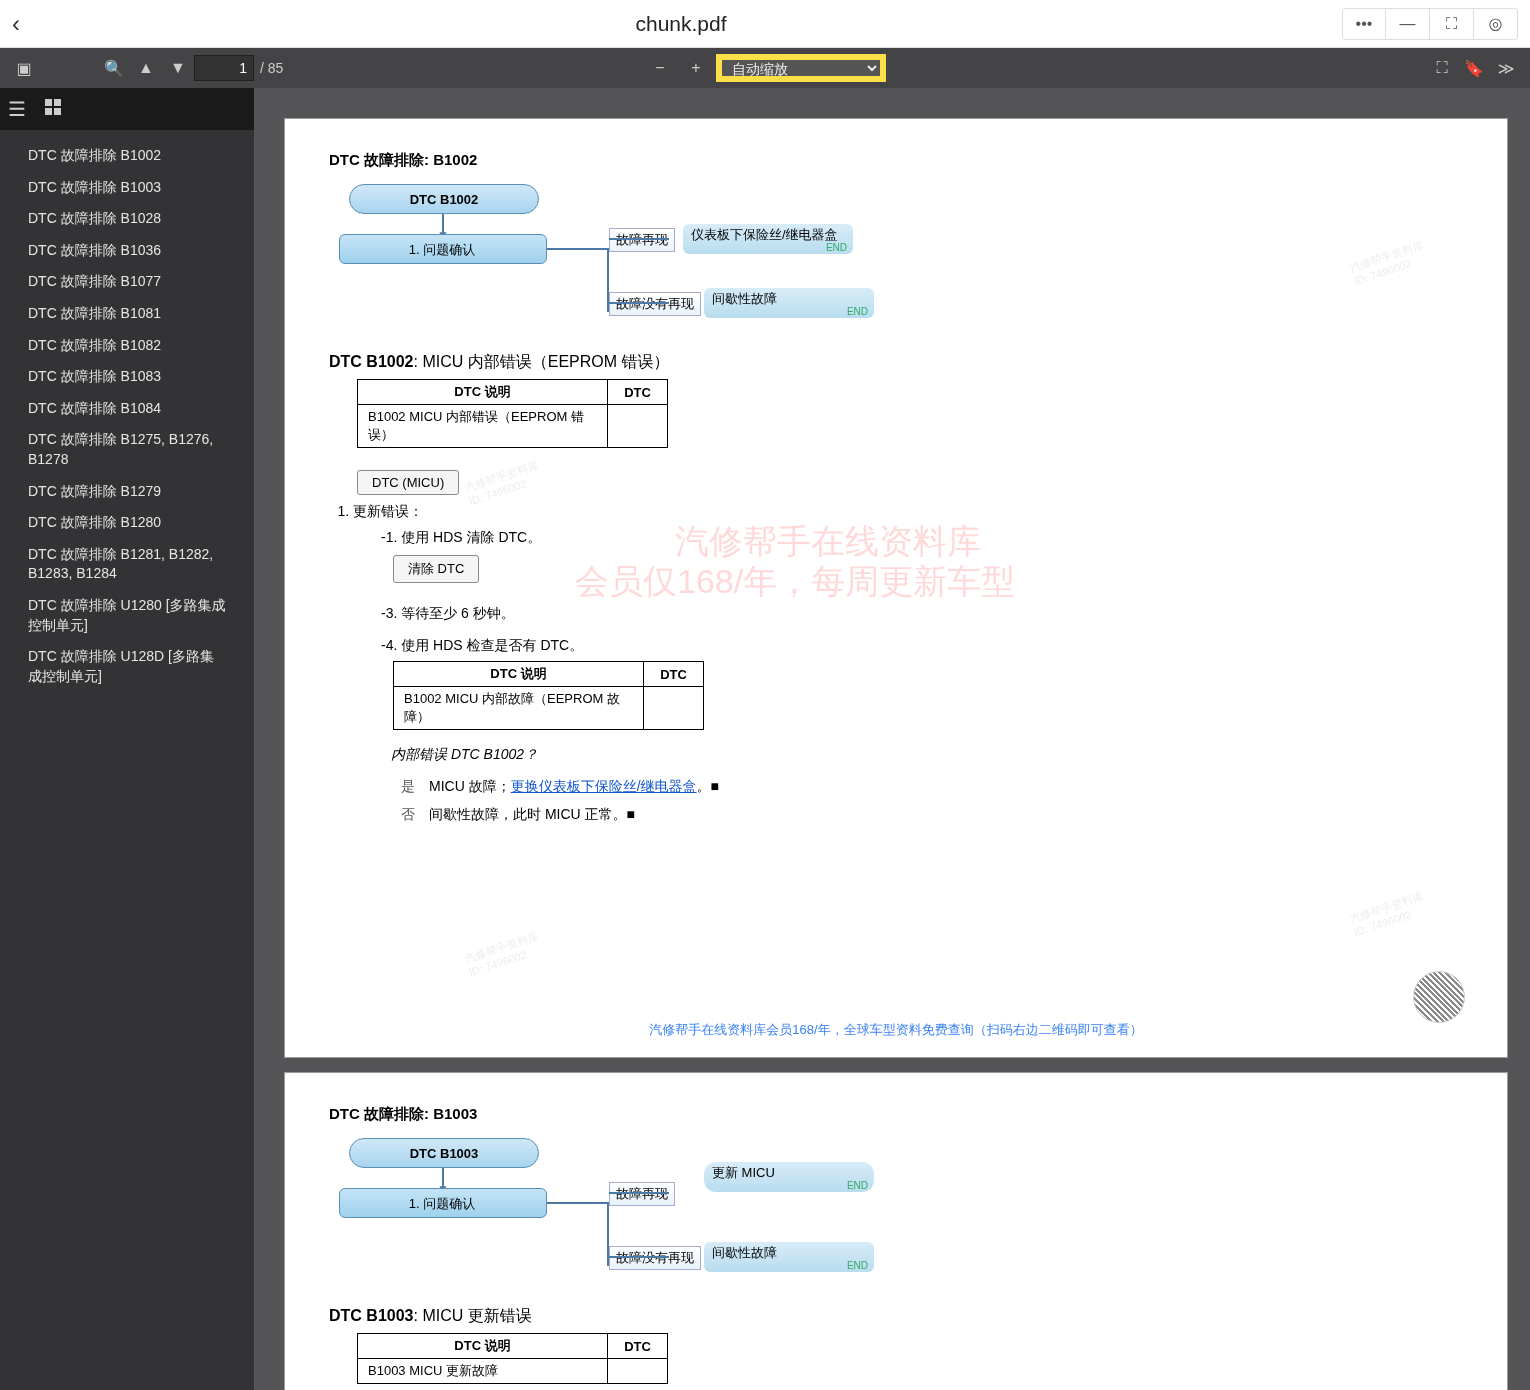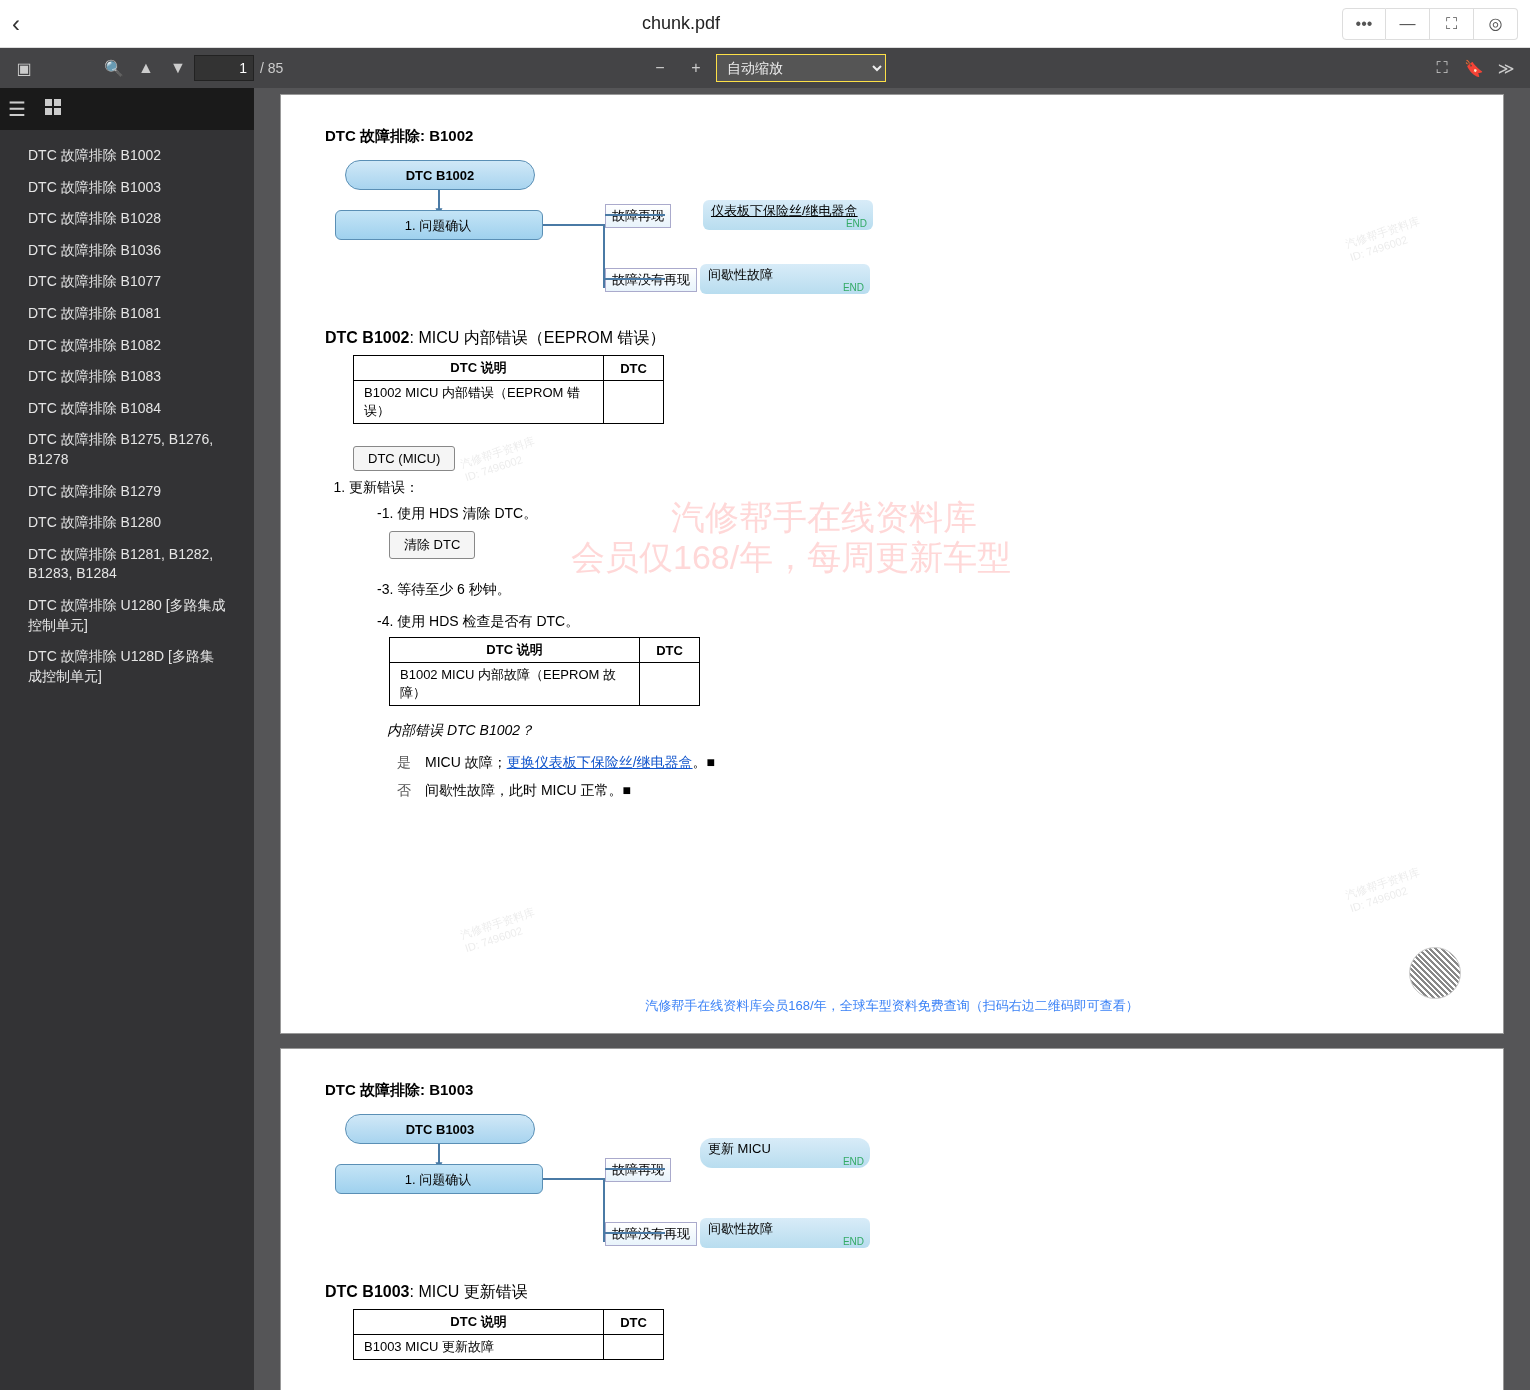--- a/index.html
+++ b/index.html
@@ -1,48 +1,48 @@
 <!DOCTYPE html>
 <html><head>
 <meta charset="utf-8">
 <style>
 * { box-sizing: border-box; margin: 0; padding: 0; }
 body { font-family: Arial, sans-serif; background: #f0f0f0; width: 1530px; height: 1390px; overflow: hidden; }
 
 
 .window-bar { height: 48px; background: #fff; display: flex; align-items: center; padding: 0 12px; border-bottom: 1px solid #ddd; }
 .window-bar .back { font-size: 24px; color: #333; cursor: pointer; }
-.window-bar .title { flex: 1; text-align: center; font-size: 18px; color: #222; }
+.window-bar .title { flex: 1; text-align: center; font-size: 21px; color: #222; }
 .window-bar .controls { display: flex; gap: 0; }
 .window-bar .ctrl { width: 44px; height: 32px; border: 1px solid #ddd; display: flex; align-items: center; justify-content: center; cursor: pointer; background: #fff; font-size: 16px; color: #555; }
 .window-bar .ctrl:first-child { border-radius: 4px 0 0 4px; }
 .window-bar .ctrl:last-child { border-radius: 0 4px 4px 0; }
 .window-bar .ctrl + .ctrl { border-left: none; }
 
 
 .pdf-toolbar { height: 40px; background: #444446; display: flex; align-items: center; padding: 0 8px; color: #ccc; }
 .tb-btn { width: 32px; height: 32px; display: flex; align-items: center; justify-content: center; cursor: pointer; color: #ccc; border-radius: 3px; }
 .page-input { width: 60px; height: 26px; background: #333; border: 1px solid #222; color: #fff; text-align: right; padding-right: 6px; font-size: 14px; }
 .page-total { margin-left: 6px; font-size: 14px; color: #ccc; }
 .tb-spacer { flex: 1; }
 .tb-center { display: flex; align-items: center; gap: 4px; position: absolute; left: 50%; transform: translateX(-50%); }
-.zoom-select { height: 28px; background: #555; border: 1px solid #fde047; color: #eee; font-size: 14px; padding: 0 6px; min-width: 170px; }
+.zoom-select { height: 28px; background: #555; border: 6px solid #fde047; color: #eee; font-size: 14px; padding: 0 6px; min-width: 170px; }
 
 
 .main { display: flex; height: calc(1390px - 88px); }
 
 
 .sidebar { width: 254px; background: #333335; color: #ddd; display: flex; flex-direction: column; }
 .sidebar-tabs { height: 42px; background: #1a1a1a; display: flex; align-items: center; padding: 0 8px; gap: 18px; }
 .sidebar-tabs .tab-icon { color: #ccc; cursor: pointer; }
 .sidebar-list { flex: 1; overflow-y: auto; padding: 10px 18px; }
 .sidebar-item { padding: 6px 10px; font-size: 14px; color: #e5e5e5; cursor: pointer; line-height: 1.4; }
 
 
-.viewer { flex: 1; background: #555557; overflow-y: auto; padding: 6px; }
+.viewer { flex: 1; background: #555557; overflow-y: auto; padding: 30px; }
 .page { width: 1224px; margin: 0 auto 14px; background: #fff; padding: 32px 44px 20px; position: relative; min-height: 940px; border: 1px solid #999; }
 
 
 .sec-title { font-size: 15px; font-weight: bold; margin-bottom: 14px; }
 .flowchart { position: relative; height: 156px; margin-bottom: 12px; }
 .flow-box { position: absolute; font-size: 13px; border: 1px solid #5a8fb5; border-radius: 6px; padding: 4px 10px; text-align: center; }
 .flow-start { background: linear-gradient(#d0e8f7, #a8d4ef); border-radius: 18px; font-weight: bold; left: 20px; top: 0; width: 190px; height: 30px; line-height: 22px; }
 .flow-step { background: linear-gradient(#c4e4f6, #9fd1ee); left: 10px; top: 50px; width: 208px; height: 30px; text-align: center; padding-left: 8px; line-height: 22px; }
 .flow-label { position: absolute; font-size: 13px; background: linear-gradient(#fff,#e8f3fb); border: 1px solid #aac; padding: 2px 6px; }
 .flow-end { background: linear-gradient(#d8ecf8, #b8ddef); border-radius: 6px; font-size: 13px; width: 170px; height: 30px; position: absolute; padding: 2px 8px; text-align: left; }
@@ -151,21 +151,21 @@
 
       <div class="flowchart">
         <div class="flow-box flow-start">DTC B1002</div>
         <div class="flow-line" style="left:113px;top:30px;width:2px;height:20px;"></div>
         <div style="position:absolute;left:108px;top:44px;color:#4a7aa5;font-size:12px;">▼</div>
         <div class="flow-box flow-step">1.  问题确认</div>
         <div class="flow-line" style="left:218px;top:64px;width:60px;height:2px;"></div>
         <div class="flow-line" style="left:278px;top:64px;width:2px;height:64px;"></div>
         <div class="flow-label" style="left:280px;top:44px;">故障再现</div>
         <div class="flow-line" style="left:280px;top:54px;width:60px;height:2px;"></div>
-        <div class="flow-end" style="left:378px;top:40px;text-decoration:underline;"><span>仪表板下保险丝/继电器盒</span><span class="end-tag">END</span></div>
+        <div class="flow-end" style="left:354px;top:40px;"><span>仪表板下保险丝/继电器盒</span><span class="end-tag">END</span></div>
         <div class="flow-label" style="left:280px;top:108px;">故障没有再现</div>
         <div class="flow-line" style="left:280px;top:118px;width:60px;height:2px;"></div>
         <div class="flow-end" style="left:375px;top:104px;"><span>间歇性故障</span><span class="end-tag">END</span></div>
       </div>
 
       <div class="dtc-line"><b>DTC B1002</b><span>: MICU 内部错误（EEPROM 错误）</span></div>
 
       <table class="doc-table">
         <tbody>
             <tr>

